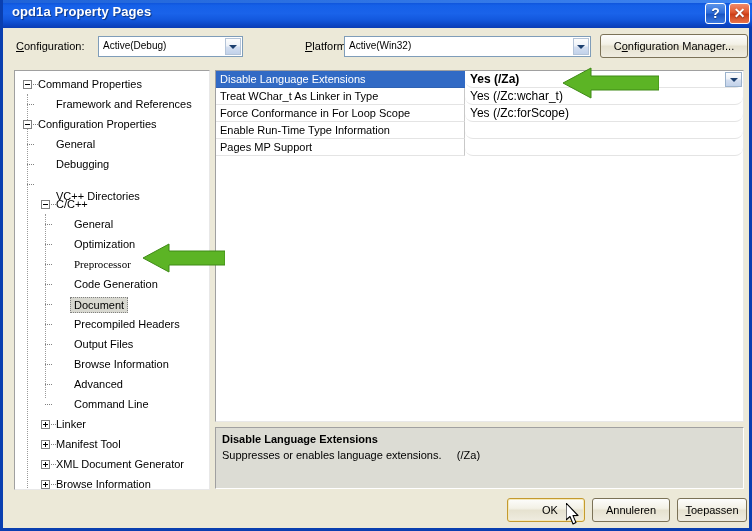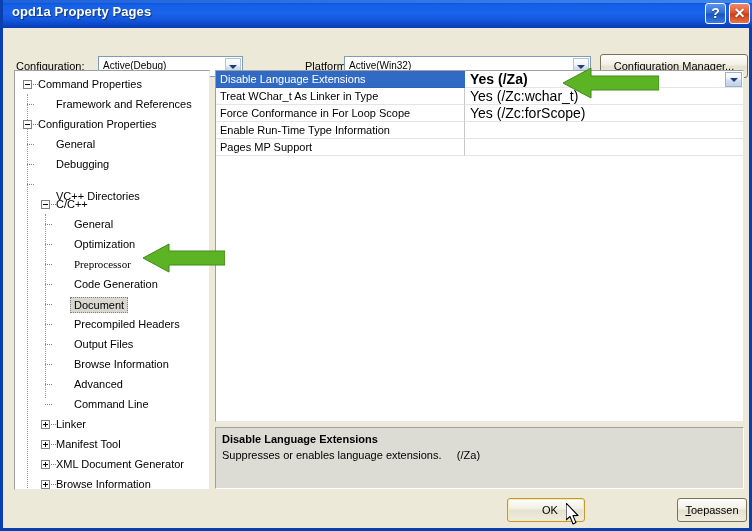--- a/index.html
+++ b/index.html
@@ -68,21 +68,21 @@
   }
   #btn-close {
     right: 5px;
     background: linear-gradient(to bottom, #f08a6a 0%, #e15c32 42%, #cc3f16 55%, #e8734a 100%);
   }
 
   
   #toprow {
     position: absolute;
     left: 3px; top: 28px;
-    width: 746px; height: 36px; margin-top: 20px;
+    width: 746px; height: 36px;
   }
   .fld-label {
     position: absolute;
     top: 12px;
     font-size: 11px;
     color: #000000;
     white-space: nowrap;
   }
   .fld-label u { text-decoration: underline; }
   #lbl-config { left: 10px; }
@@ -233,26 +233,27 @@
     padding-left: 4px;
     white-space: nowrap;
     overflow: hidden;
   }
   .grow .gval {
     position: absolute;
     left: 249px; top: 0;
     width: 278px; height: 17px;
     box-sizing: border-box;
     border-bottom: 1px solid #e4e4e4;
-    font-size: 14px;
+    font-size: 12px;
     color: #000000;
     line-height: 16px;
     padding-left: 5px;
     white-space: nowrap;
     overflow: hidden;
+    border-radius: 8px;
   }
   .grow.selected .gname {
     background: #316ac5;
     color: #ffffff;
     border-right-color: #316ac5;
     border-bottom-color: #2f62b4;
   }
   .grow.selected .gval {
     font-weight: bold;
   }
@@ -446,20 +447,21 @@
         <i class="chev"></i>
       </div>
   </div>
 
   <div id="descpanel">
     <div id="desc-title">Disable Language Extensions</div>
     <div id="desc-body">Suppresses or enables language extensions.     (/Za)</div>
   </div>
 
   <div class="dlgbtn" id="btn-ok">OK</div>
+  <div class="dlgbtn" id="btn-cancel">Annuleren</div>
   <div class="dlgbtn" id="btn-apply"><u>T</u>oepassen</div>
 
   <svg class="garrow" id="arrow-grid" style="left:560px; top:67px;" width="96" height="32" viewBox="0 0 96 32">
     <polygon points="0,16 28,1 28,9 96,9 96,23 28,23 28,31" fill="#5cb425" stroke="#3f8a17" stroke-width="1"></polygon>
   </svg>
 
   <svg class="garrow" id="arrow-tree" style="left:140px; top:243px;" width="82" height="30" viewBox="0 0 82 30">
     <polygon points="0,15 26,1 26,8 82,8 82,22 26,22 26,29" fill="#5cb425" stroke="#3f8a17" stroke-width="1"></polygon>
   </svg>
 

